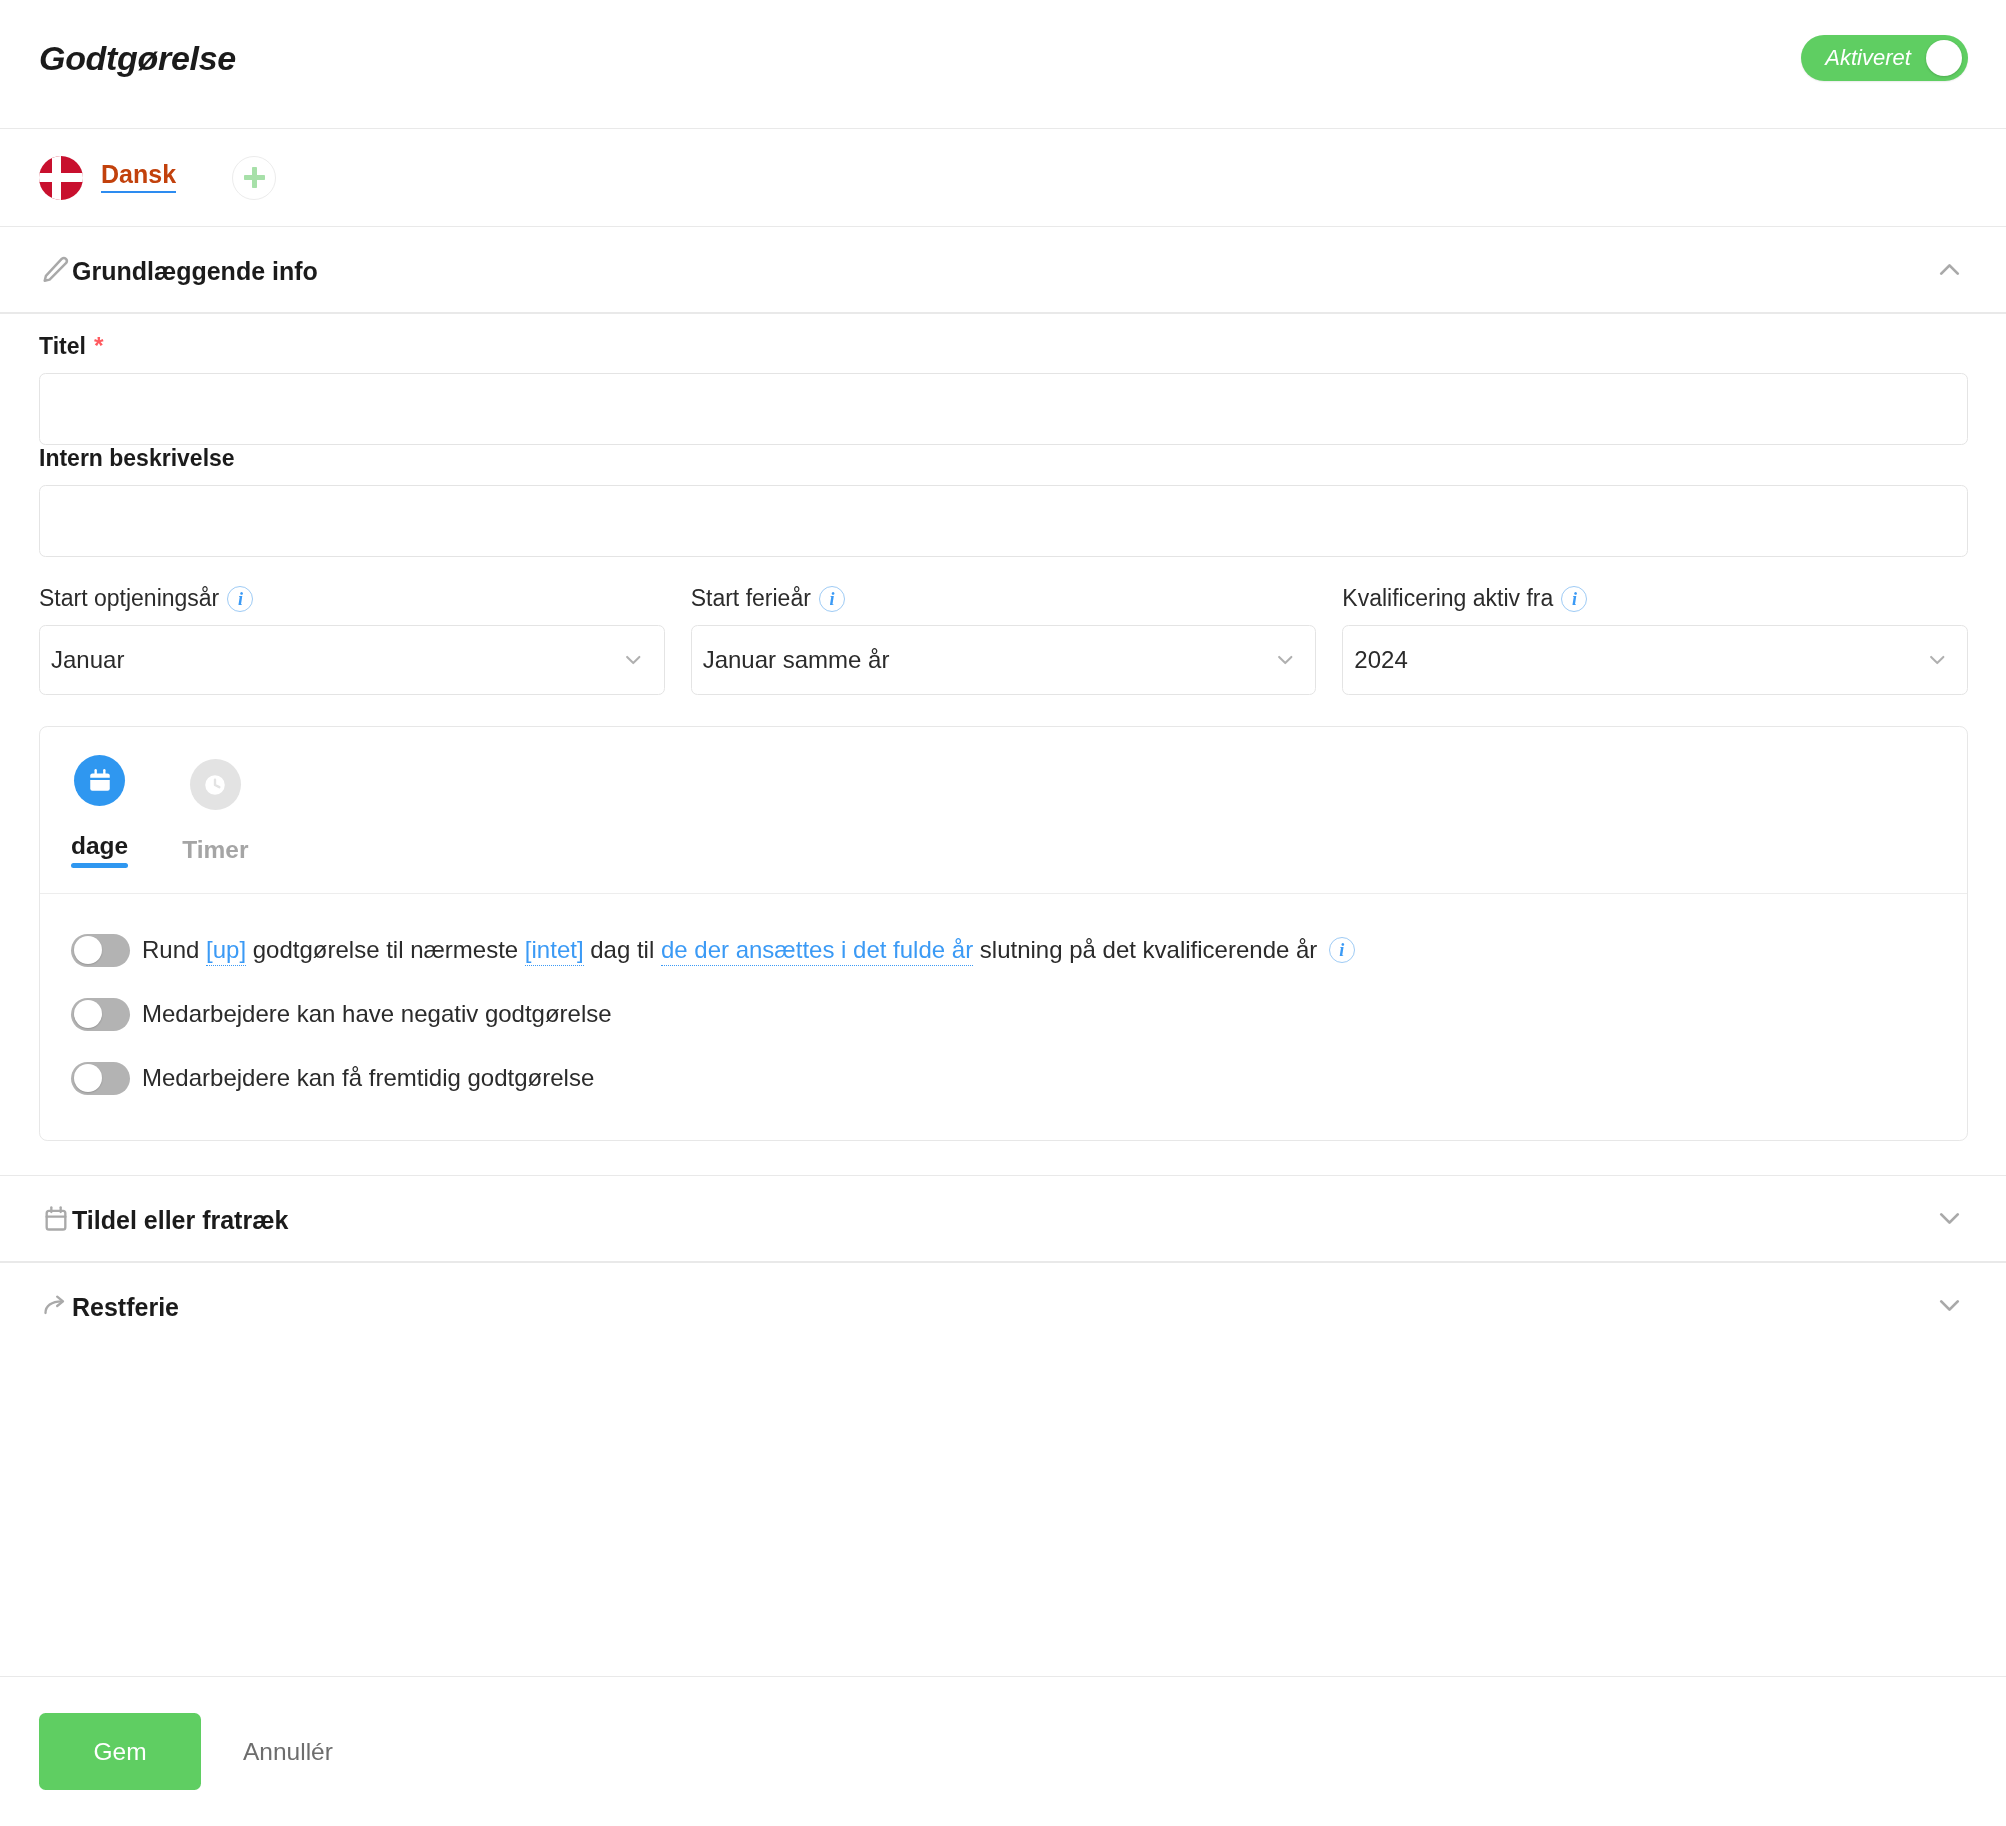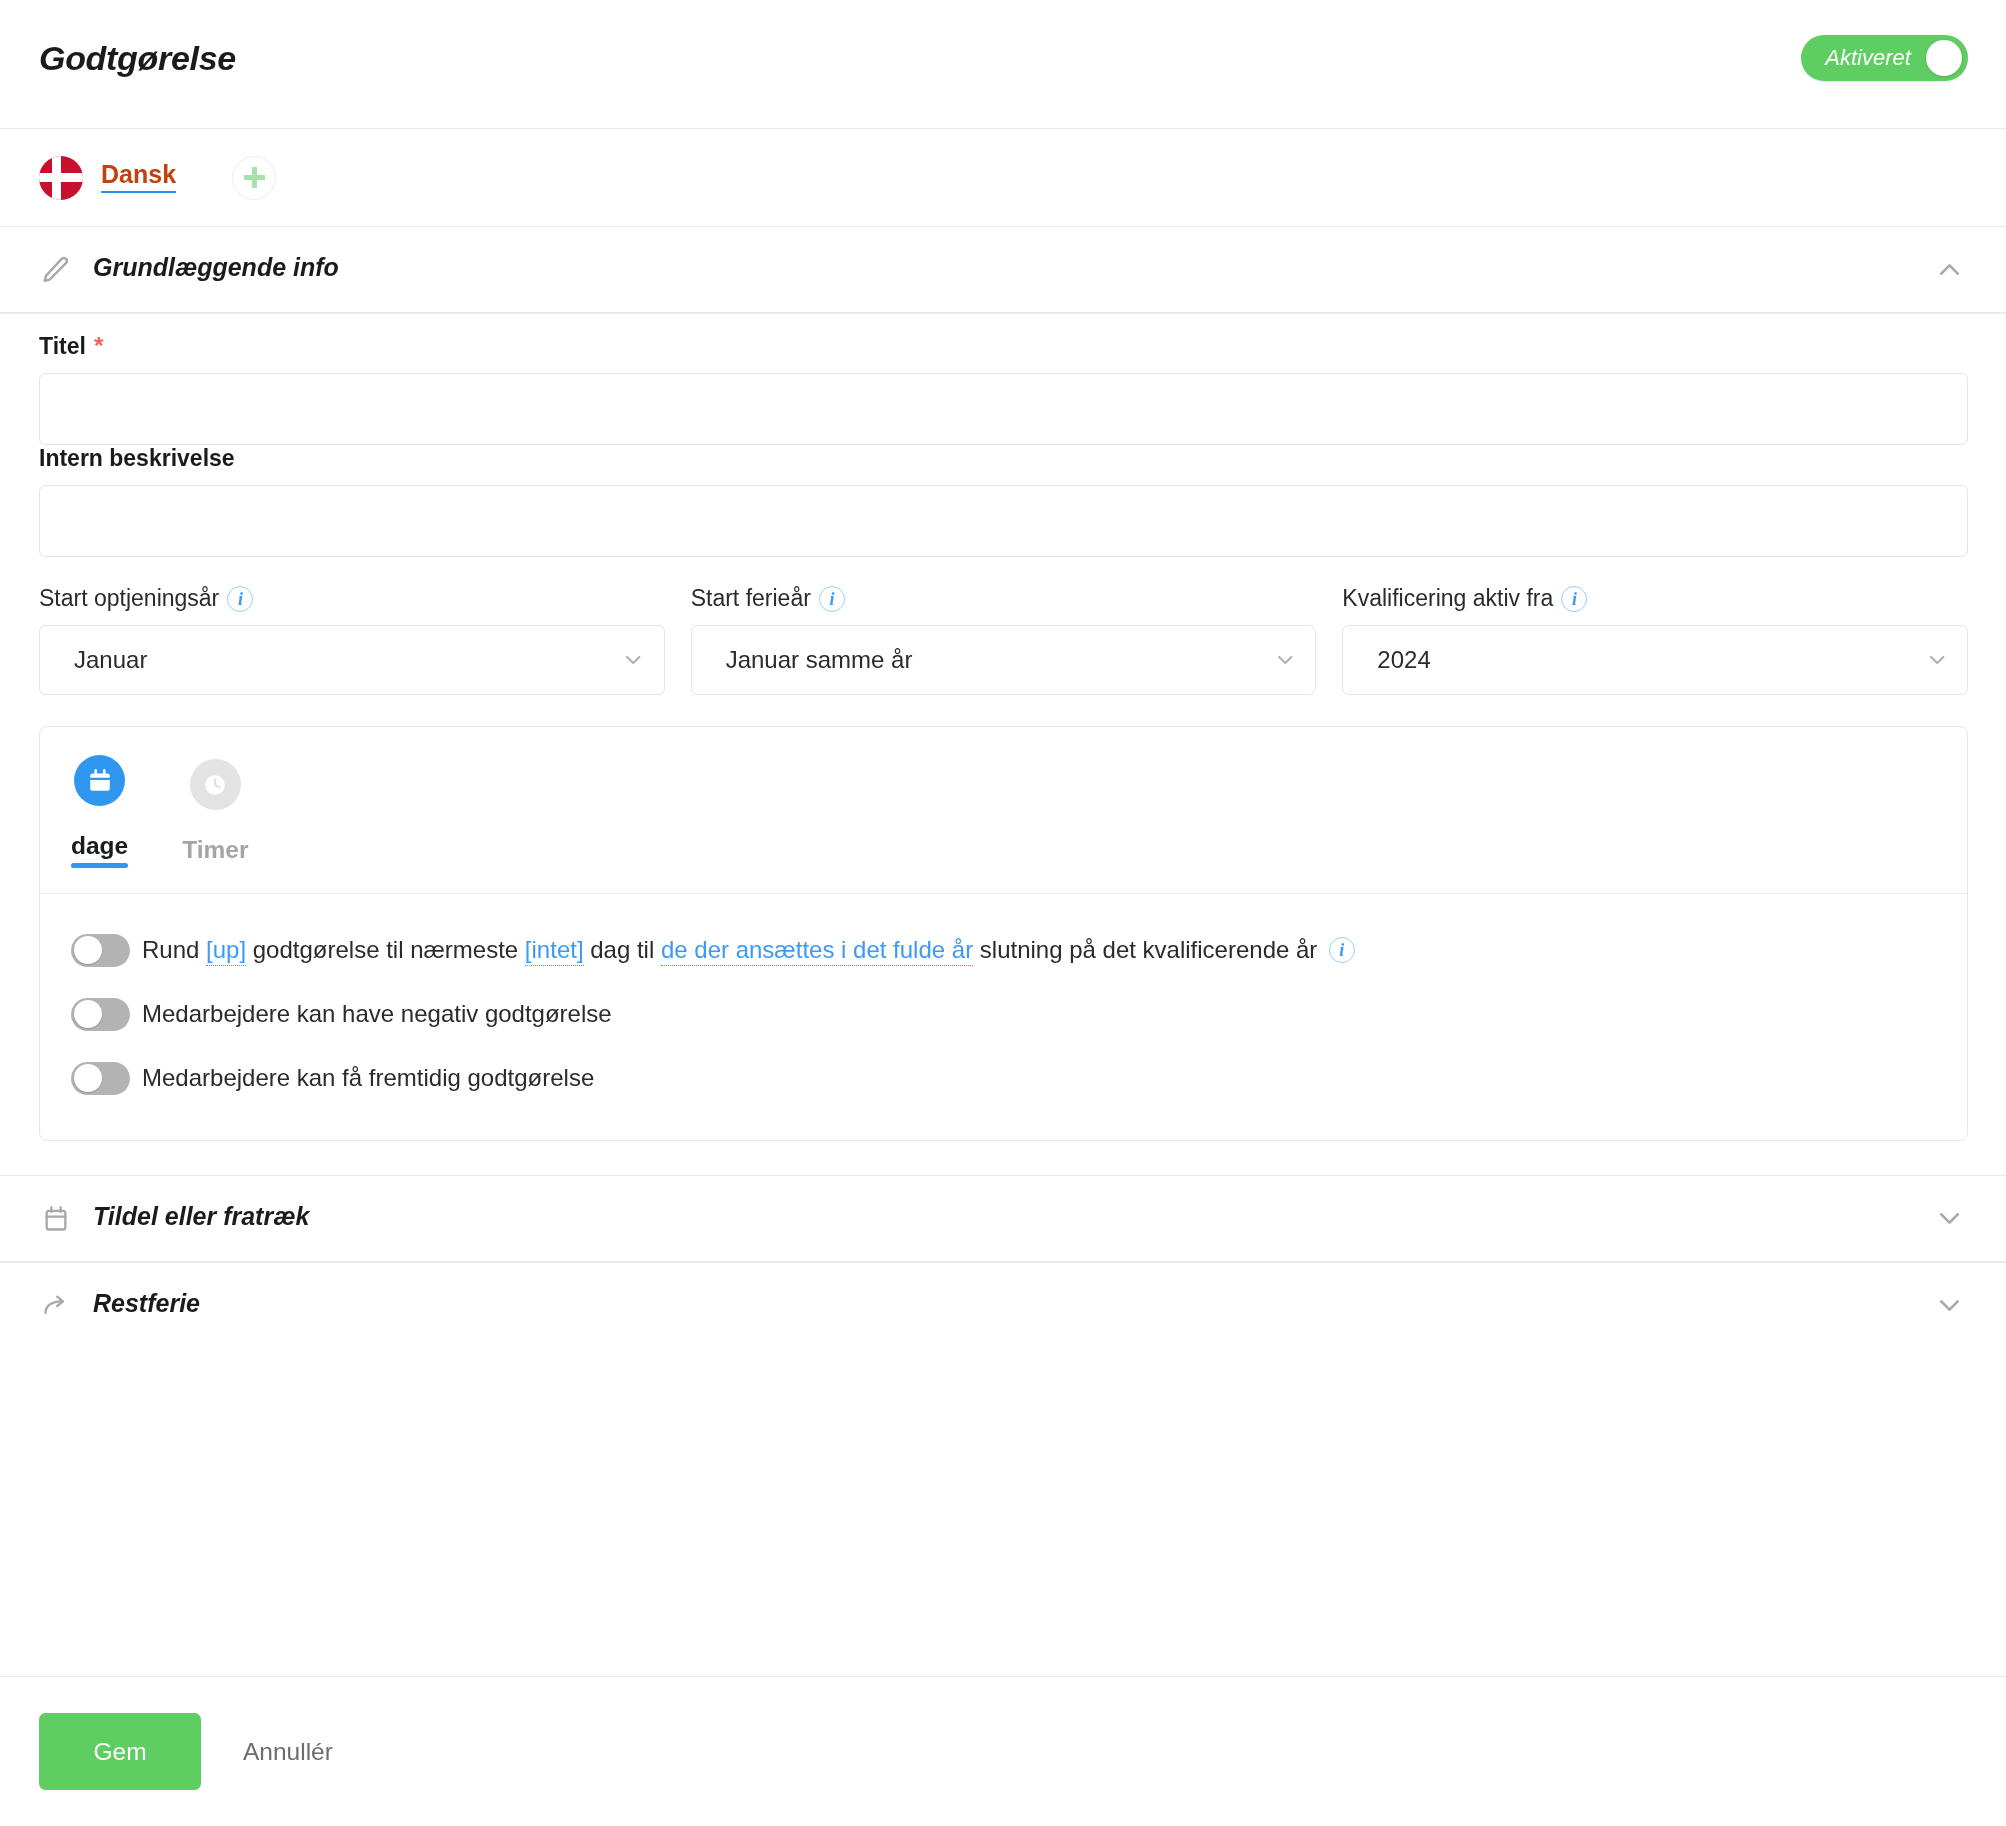--- a/index.html
+++ b/index.html
@@ -148,23 +148,21 @@
     height: 85px;
     display: flex;
     align-items: center;
     padding: 0 39px;
     justify-content: space-between;
     cursor: pointer;
     background: #fff;
   }
   .section-head .left {
     display: flex;
-    align-items: flex-start;
-    gap: 21px;
-    font-style: italic;
+    align-items: flex-end;
   }
   .section-head .title {
     font-size: 25px;
     font-weight: 700;
     color: #1b1b1b;
   }
   .sec-icon {
     width: 33px;
     height: 33px;
     display: inline-flex;
@@ -245,21 +243,21 @@
   }
 
   .select-box {
     position: relative;
     height: 70px;
     border: 1.6px solid #e4e4e4;
     border-radius: 6.5px;
     background: #fff;
     display: flex;
     align-items: center;
-    padding: 0 34px;
+    padding: 0 11px;
     cursor: pointer;
   }
   .select-box .val {
     font-size: 24px;
     color: #2b2b2b;
   }
   .select-box .caret {
     position: absolute;
     right: 18px;
     top: 50%;

